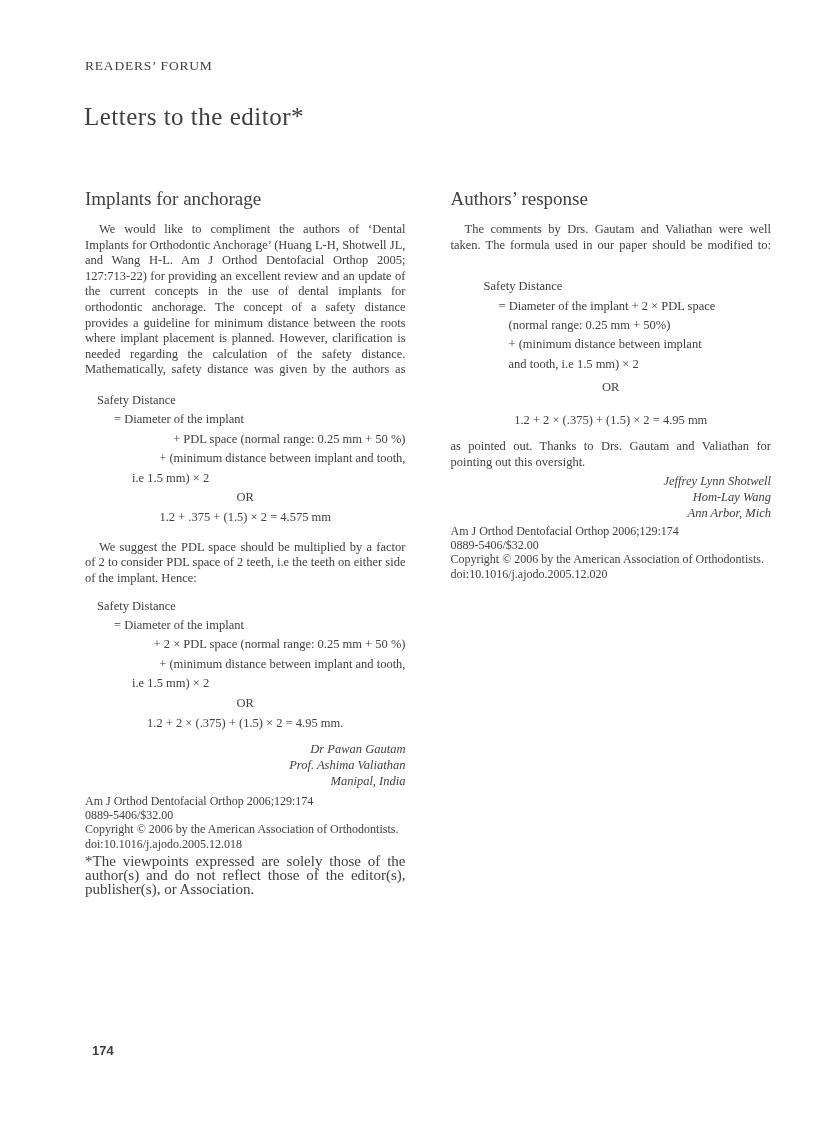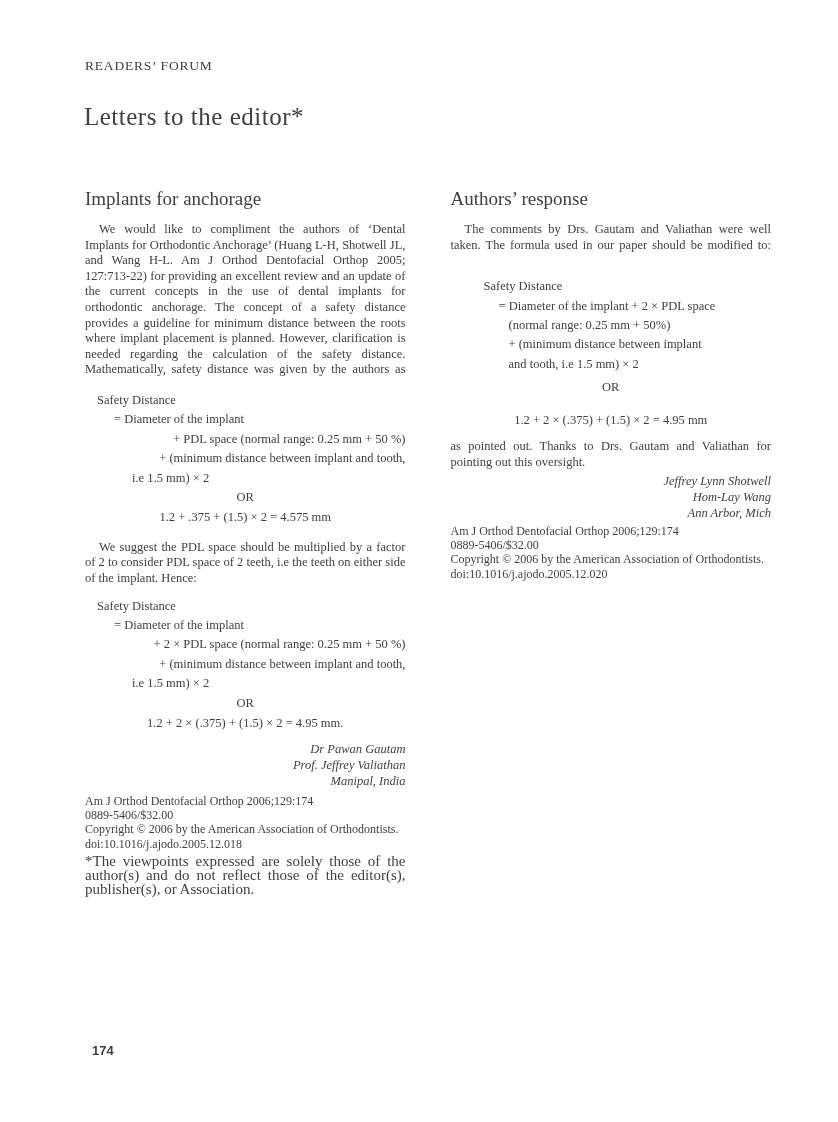--- a/index.html
+++ b/index.html
@@ -133,21 +133,21 @@
         <div class="fl-eq">= Diameter of the implant</div>
         <div class="fl-plus">+ 2 × PDL space (normal range: 0.25 mm + 50 %)</div>
         <div class="fl-plus">+ (minimum distance between implant and tooth,</div>
         <div class="fl-cont">i.e 1.5 mm) × 2</div>
         <div class="or-line">OR</div>
         <div class="eq-line eq-l">1.2 + 2 × (.375) + (1.5) × 2 = 4.95 mm.</div>
       </div>
 
       <div class="signature">
         <div>Dr Pawan Gautam</div>
-        <div>Prof. Jeffrey Valiathan</div>
+        <div>Prof. Ashima Valiathan</div>
         <div>Manipal, India</div>
       </div>
 
       <div class="footer">
         <div>Am J Orthod Dentofacial Orthop 2006;129:174</div>
         <div>0889-5406/$32.00</div>
         <div>Copyright © 2006 by the American Association of Orthodontists.</div>
         <div>doi:10.1016/j.ajodo.2005.12.018</div>
       </div>
 

